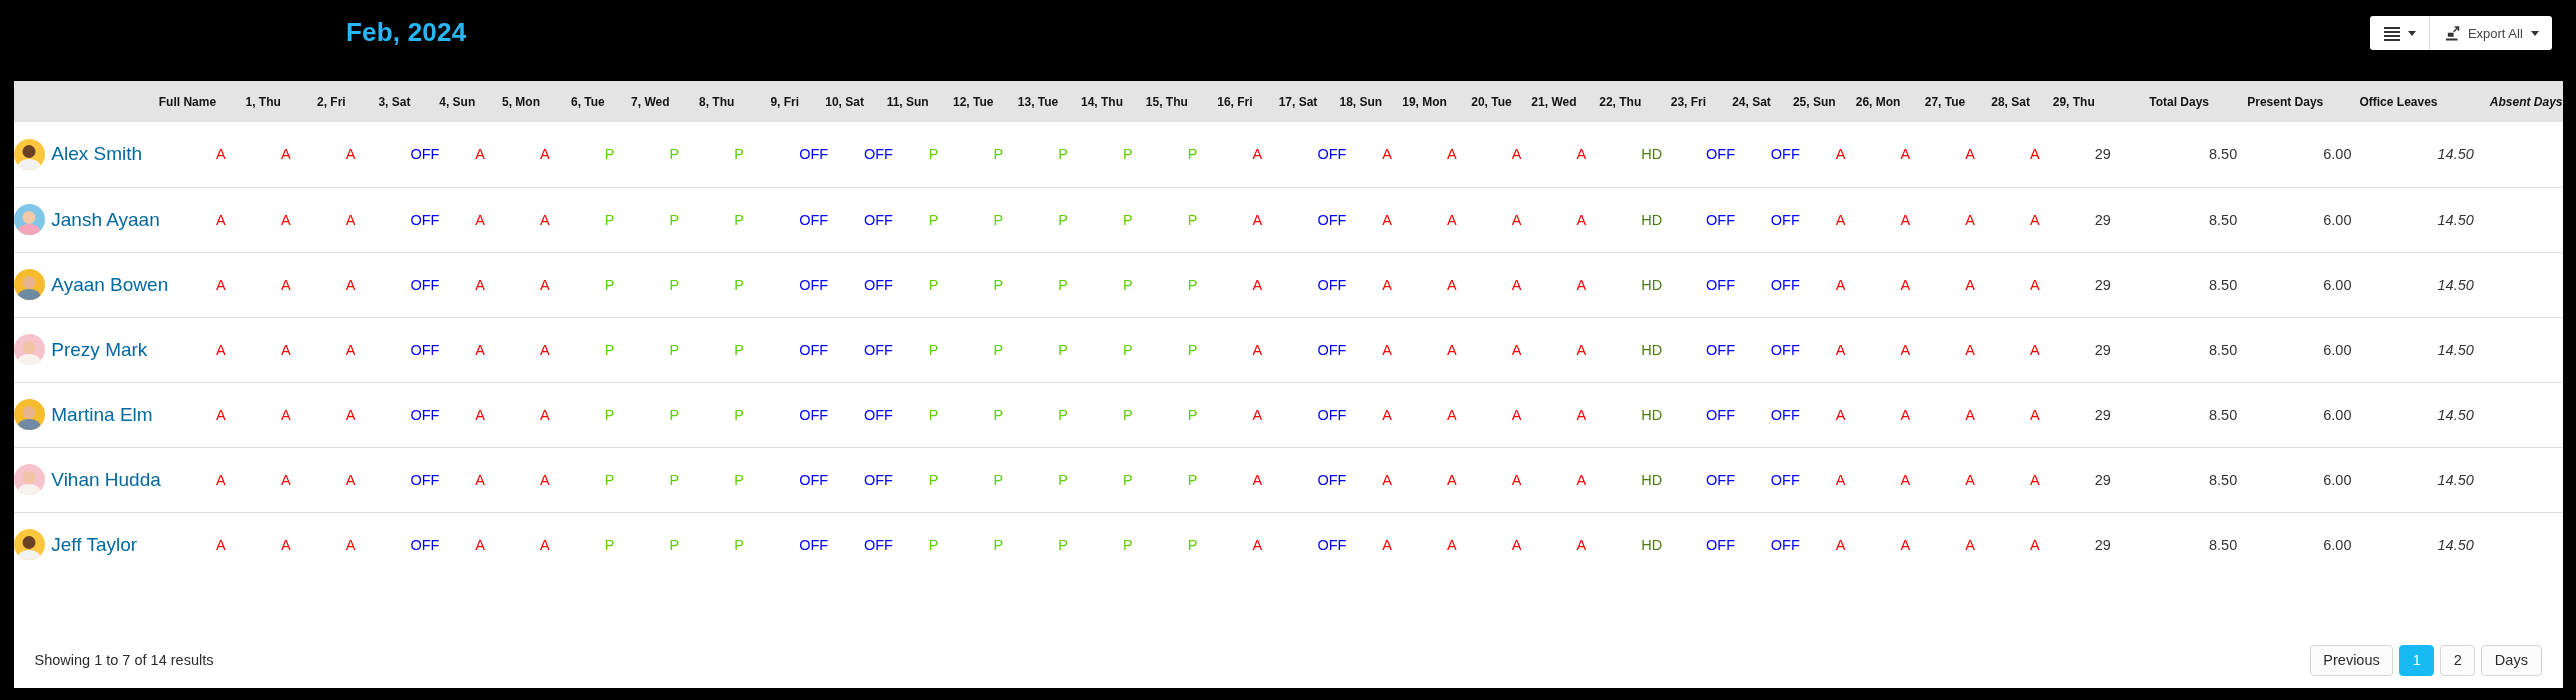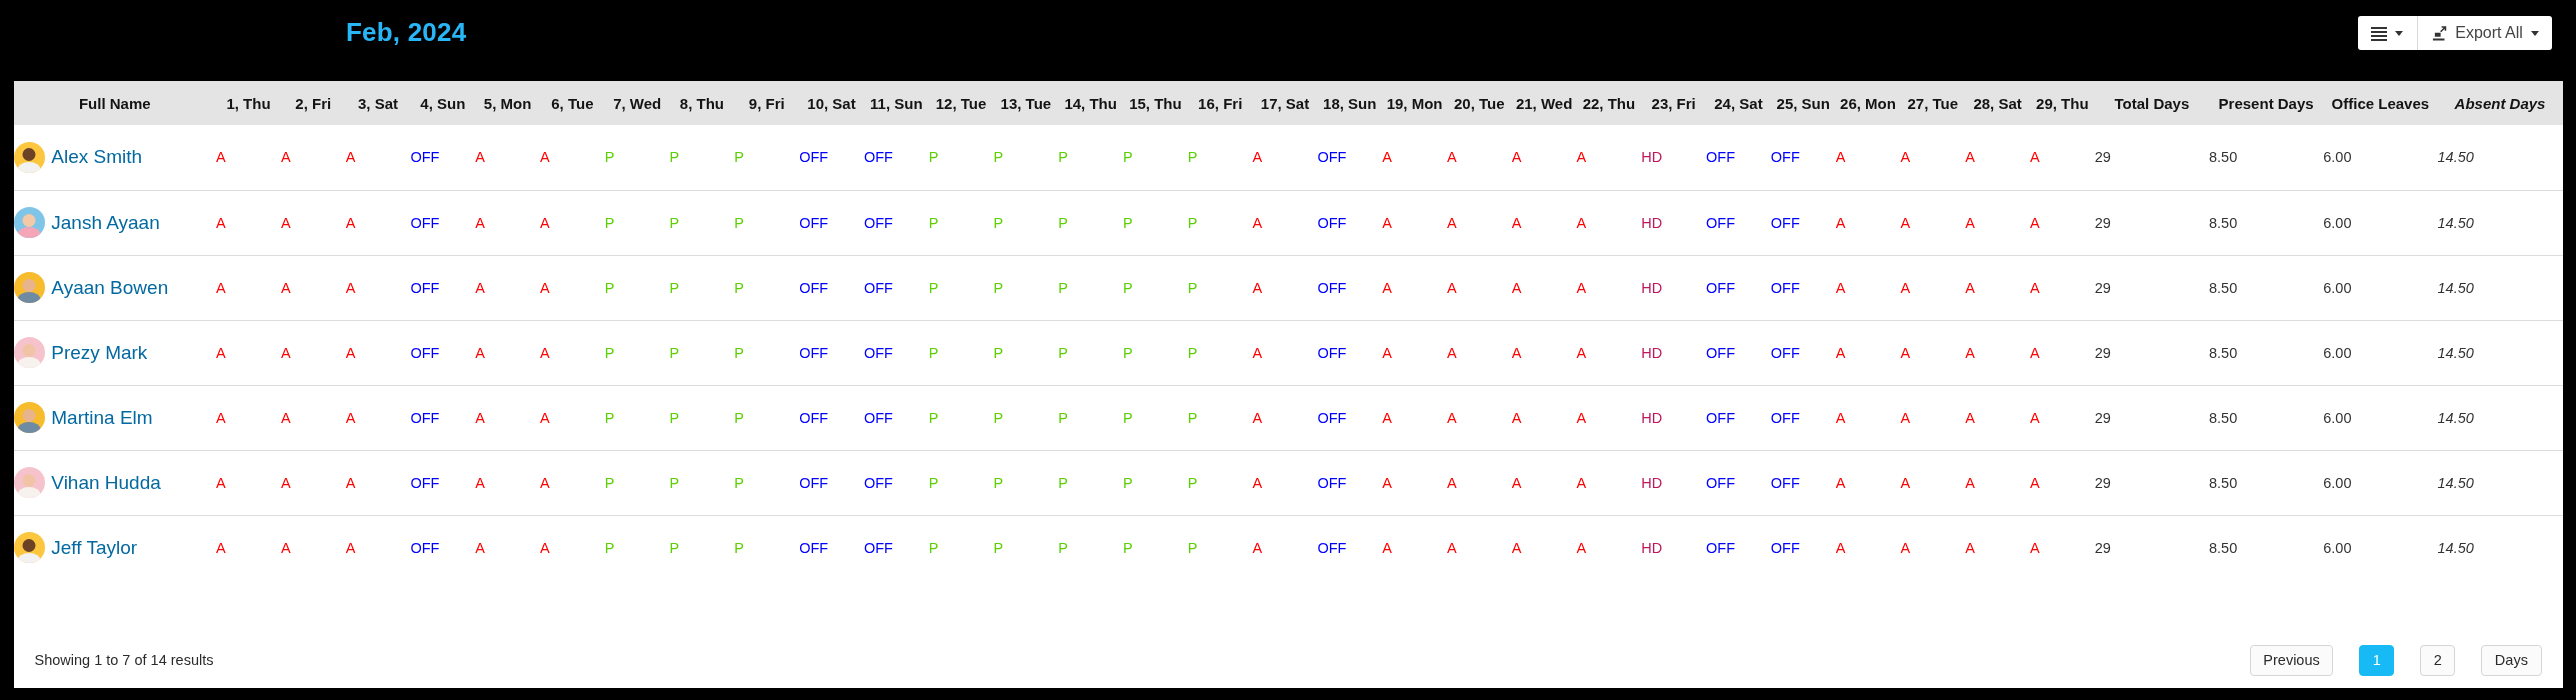--- a/index.html
+++ b/index.html
@@ -44,21 +44,21 @@
     overflow: hidden;
   }
   .tb-btn {
     background: #ffffff;
     border: none;
     height: 34px;
     display: flex;
     align-items: center;
     gap: 7.7px;
     padding: 0 13.5px;
-    font-size: 16px;
+    font-size: 13px;
     color: #444444;
     font-family: "Liberation Sans", sans-serif;
     cursor: pointer;
     white-space: nowrap;
   }
   .tb-btn + .tb-btn { border-left: 1px solid #d9d9d9; }
   .caret {
     width: 0; height: 0;
     border-left: 4.8px solid transparent;
     border-right: 4.8px solid transparent;
@@ -86,23 +86,23 @@
   }
 
   table.attendance {
     border-collapse: collapse;
     width: 100%;
     table-layout: fixed;
   }
   table.attendance th {
     background: #e4e4e4;
     color: #141414;
-    font-size: 15px;
+    font-size: 12px;
     font-weight: bold;
-    text-align: center;
+    text-align: right;
     padding: 13.5px 0 13.5px 0;
     white-space: nowrap;
     vertical-align: middle;
   }
   table.attendance td {
     font-size: 14.5px;
     color: #333333;
     padding: 0;
     height: 65px;
     vertical-align: middle;
@@ -136,21 +136,21 @@
     left: 50%; bottom: -18%;
     width: 74%; height: 52%;
     transform: translateX(-50%);
     border-radius: 50% 50% 0 0;
   }
   .full-name { font-size: 19px; color: #0369a1; }
 
   .mark { font-size: 14.5px; }
   .mark-A   { color: #ff0000; }
   .mark-P   { color: #5cd004; }
-  .mark-HD  { color: #be185d; }
+  .mark-HD  { color: #4d7c0f; }
   .mark-OFF { color: #0000ff; }
 
   
   .footer {
     position: absolute;
     left: 0; bottom: 0;
     width: 100%;
     height: 56px;
     background: #ffffff;
     display: flex;
@@ -165,21 +165,21 @@
     min-width: 35px;
     height: 31px;
     padding: 0 12.6px;
     border: 1px solid #d5d5d5;
     border-radius: 3.9px;
     background: #fbfbfb;
     color: #2b2b2b;
     font-size: 14.5px;
     font-family: "Liberation Sans", sans-serif;
     cursor: pointer;
-    display: flex; align-items: center; justify-content: center; margin-left: 20px;
+    display: flex; align-items: center; justify-content: center;
   }
   .page-btn.active {
     background: #17baf5;
     border-color: #17baf5;
     color: #ffffff;
   }
 </style>
 </head>
 <body>
 

